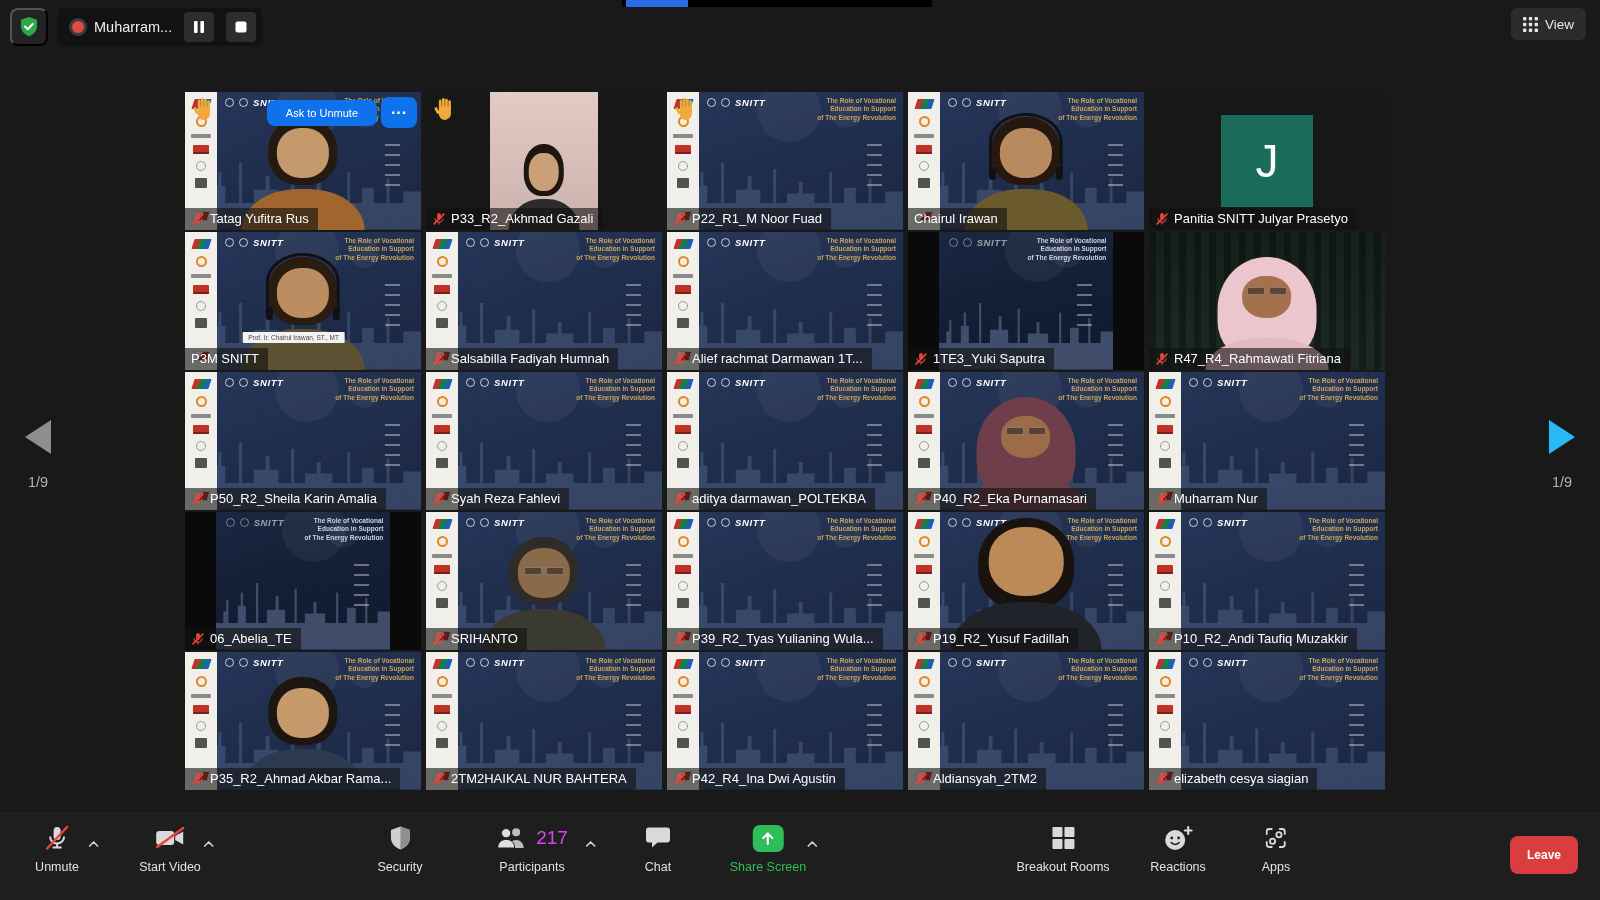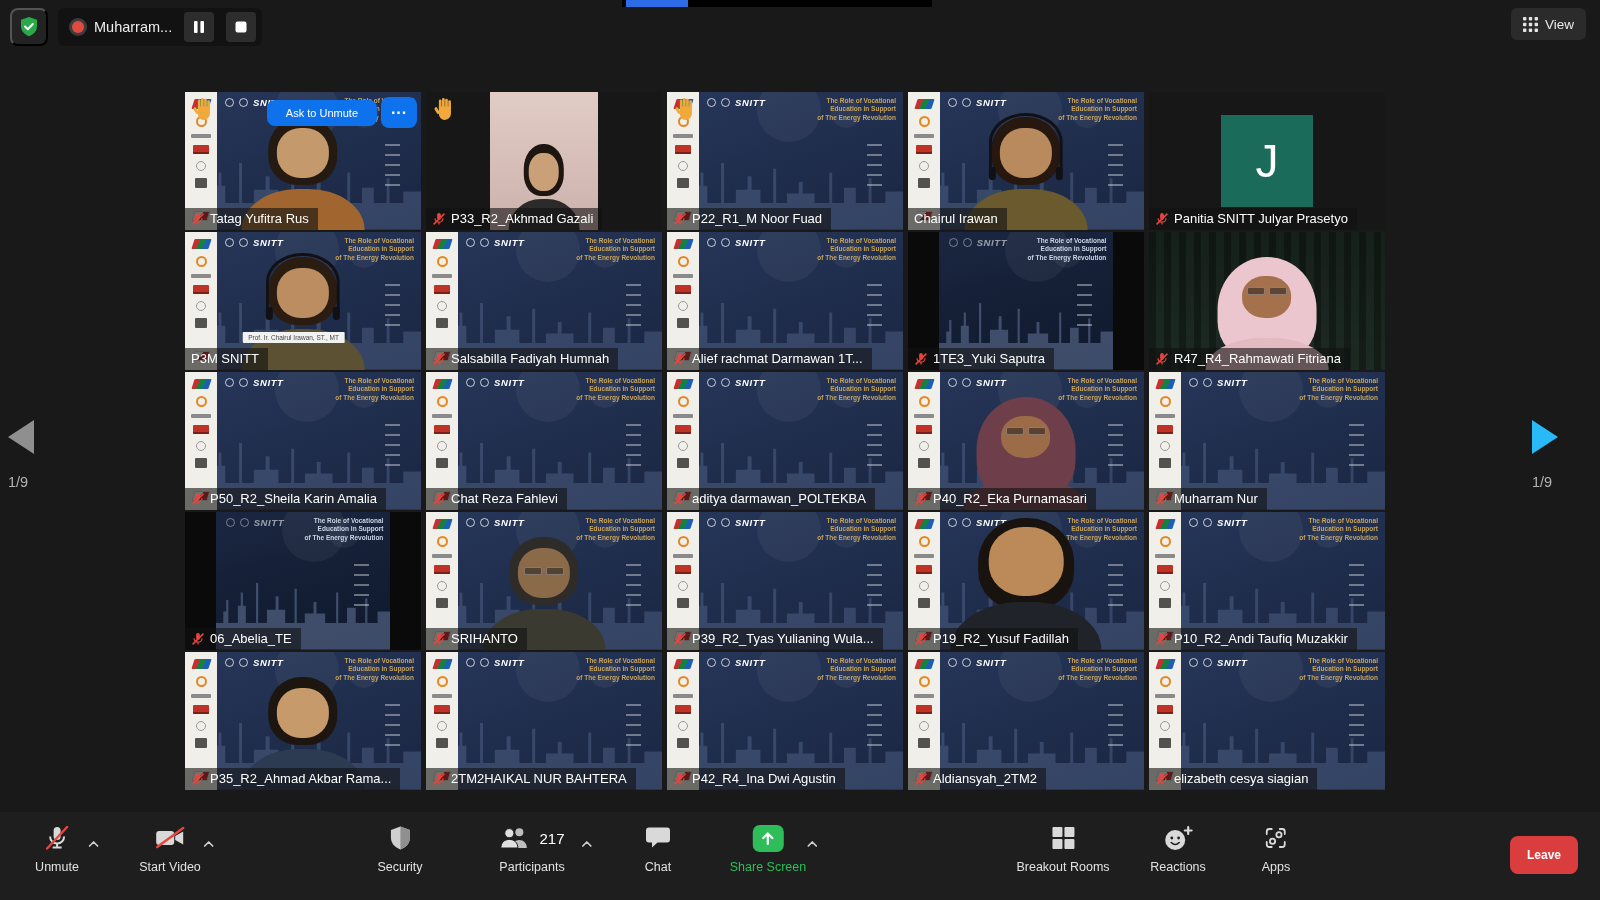--- a/index.html
+++ b/index.html
@@ -93,36 +93,36 @@
   .tilecontrols{position:absolute;top:5px;right:4px;z-index:7;display:flex;gap:4px;align-items:center}
   .askbtn{background:var(--accent-blue);color:#fff;border:none;border-radius:8px;padding:7px 19px;
           font-size:11px;font-family:inherit;cursor:pointer;white-space:nowrap}
   .morebtn{background:var(--accent-blue);color:#fff;border:none;border-radius:8px;width:36px;height:31px;
            font-size:16px;line-height:10px;font-family:inherit;cursor:pointer;font-weight:bold}
   .namebar{position:absolute;left:0;bottom:0;z-index:6;display:flex;align-items:center;gap:5px;
            background:rgba(16,16,16,.6);padding:3px 9px 4px 6px;max-width:100%;box-sizing:border-box}
   .namebar .nm{color:#fff;font-size:13px;white-space:nowrap;overflow:hidden}
   .micwrap{display:flex;flex:0 0 auto}
   
-  .pager{position:absolute;top:420px;width:60px;z-index:15}
+  .pager{position:absolute;top:420px;width:60px;text-align:center;z-index:15}
   .pager .plabel{color:#b2b2b2;font-size:14.5px;margin-top:16px}
   .pager-left{left:8px}
   .pager-right{right:8px}
   .tri{display:inline-block;width:0;height:0;border-top:17px solid transparent;border-bottom:17px solid transparent;cursor:pointer}
   .tri-left{border-right:26px solid #8f8f8f}
   .tri-right{border-left:26px solid var(--arrow-blue)}
   
   .toolbar{position:absolute;left:0;right:0;bottom:0;height:88px;background:#1e1e1e;z-index:25}
   .titem{position:absolute;top:11px;transform:translateX(-50%);display:flex;flex-direction:column;
          align-items:center;gap:7px;cursor:pointer}
   .ticon-row{position:relative;display:flex;align-items:center;gap:6px;height:30px}
   .tlabel{font-size:12.5px;color:#e2e2e2;white-space:nowrap}
   .tlabel.green{color:var(--share-green)}
   .chev{position:absolute;right:-28px;top:11px;cursor:pointer}
-  .pcount{color:#ffffff;font-size:15px}
+  .pcount{color:#d946ef;font-size:19px}
   .share-sq{width:31px;height:27px;background:var(--share-green);border-radius:7px;display:flex;
             align-items:center;justify-content:center}
   .rec-sq{width:27px;height:27px;background:#c9c9c9;border-radius:5px;display:flex;align-items:center;justify-content:center}
   .stop-inner{width:11px;height:11px;border:3px solid #222;border-radius:2px;box-sizing:content-box}
   .leave-btn{position:absolute;right:22px;top:24px;height:38px;padding:0 17px;background:var(--leave-red);
              color:#fff;font-weight:bold;font-size:12px;border:none;border-radius:8px;cursor:pointer;
              font-family:inherit}
 </style>
 </head>
 <body>
@@ -585,21 +585,21 @@
       </div>
       <div class="namebar">
         <span class="micwrap">
           <svg width="14" height="14" viewBox="0 0 14 14">
             <rect x="5.1" y="1" width="3.8" height="7" rx="1.9" fill="#e8453c"></rect>
             <path d="M3 6.2a4 4 0 0 0 8 0" stroke="#e8453c" stroke-width="1.2" fill="none"></path>
             <line x1="7" y1="10.2" x2="7" y2="12.6" stroke="#e8453c" stroke-width="1.2"></line>
             <line x1="1.6" y1="12.4" x2="12.4" y2="1.6" stroke="#e8453c" stroke-width="1.5"></line>
           </svg>
         </span>
-        <span class="nm">Chat Reza Fahlevi</span>
+        <span class="nm">Syah Reza Fahlevi</span>
       </div>
     </div>
     <div class="tile">
       <div class="vbg">
         <div class="vstrip">
           <span class="lg1"></span>
           <span class="lg2"></span>
           <span class="lg3"></span>
           <span class="lg4"></span>
           <span class="lg5"></span>

